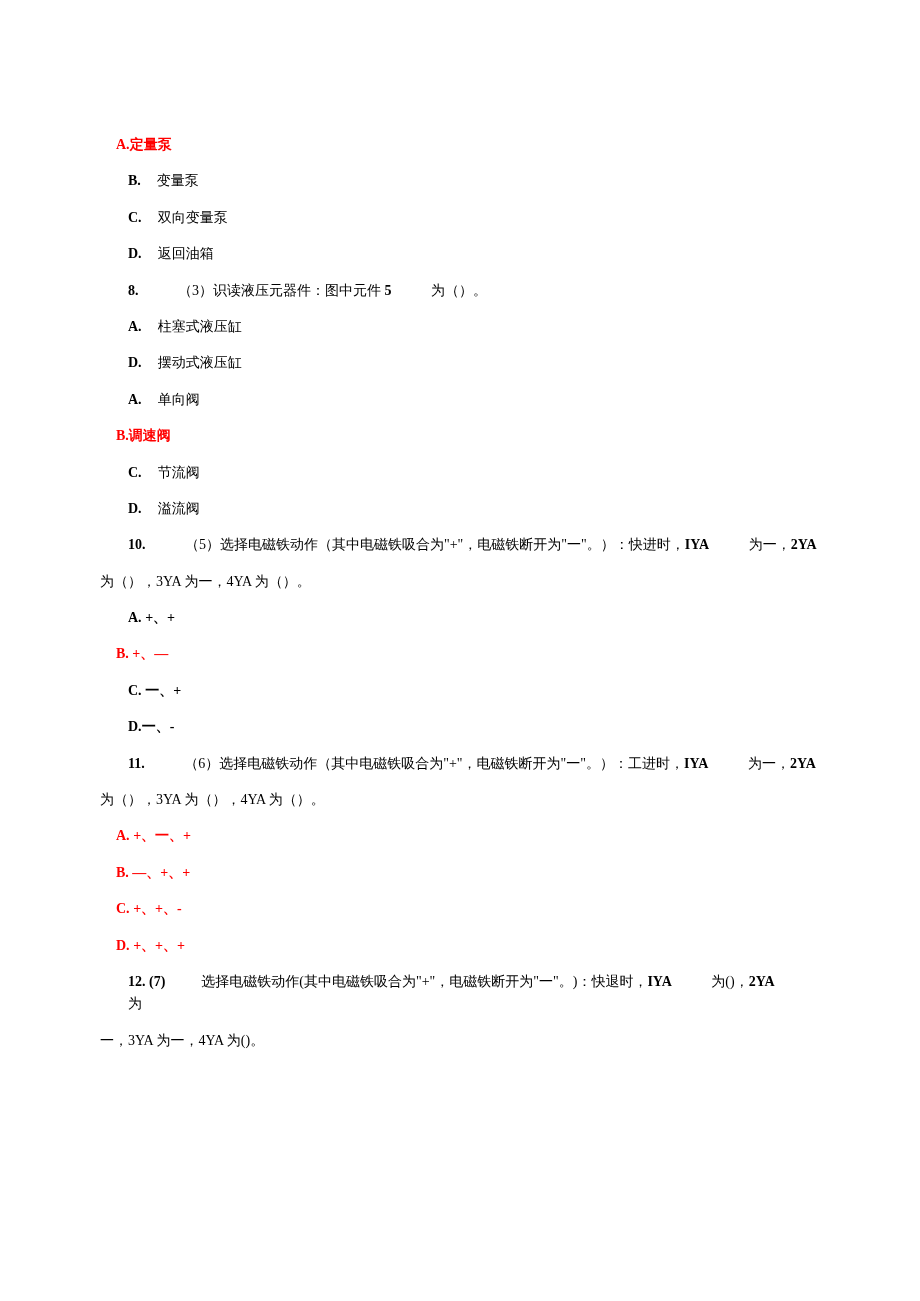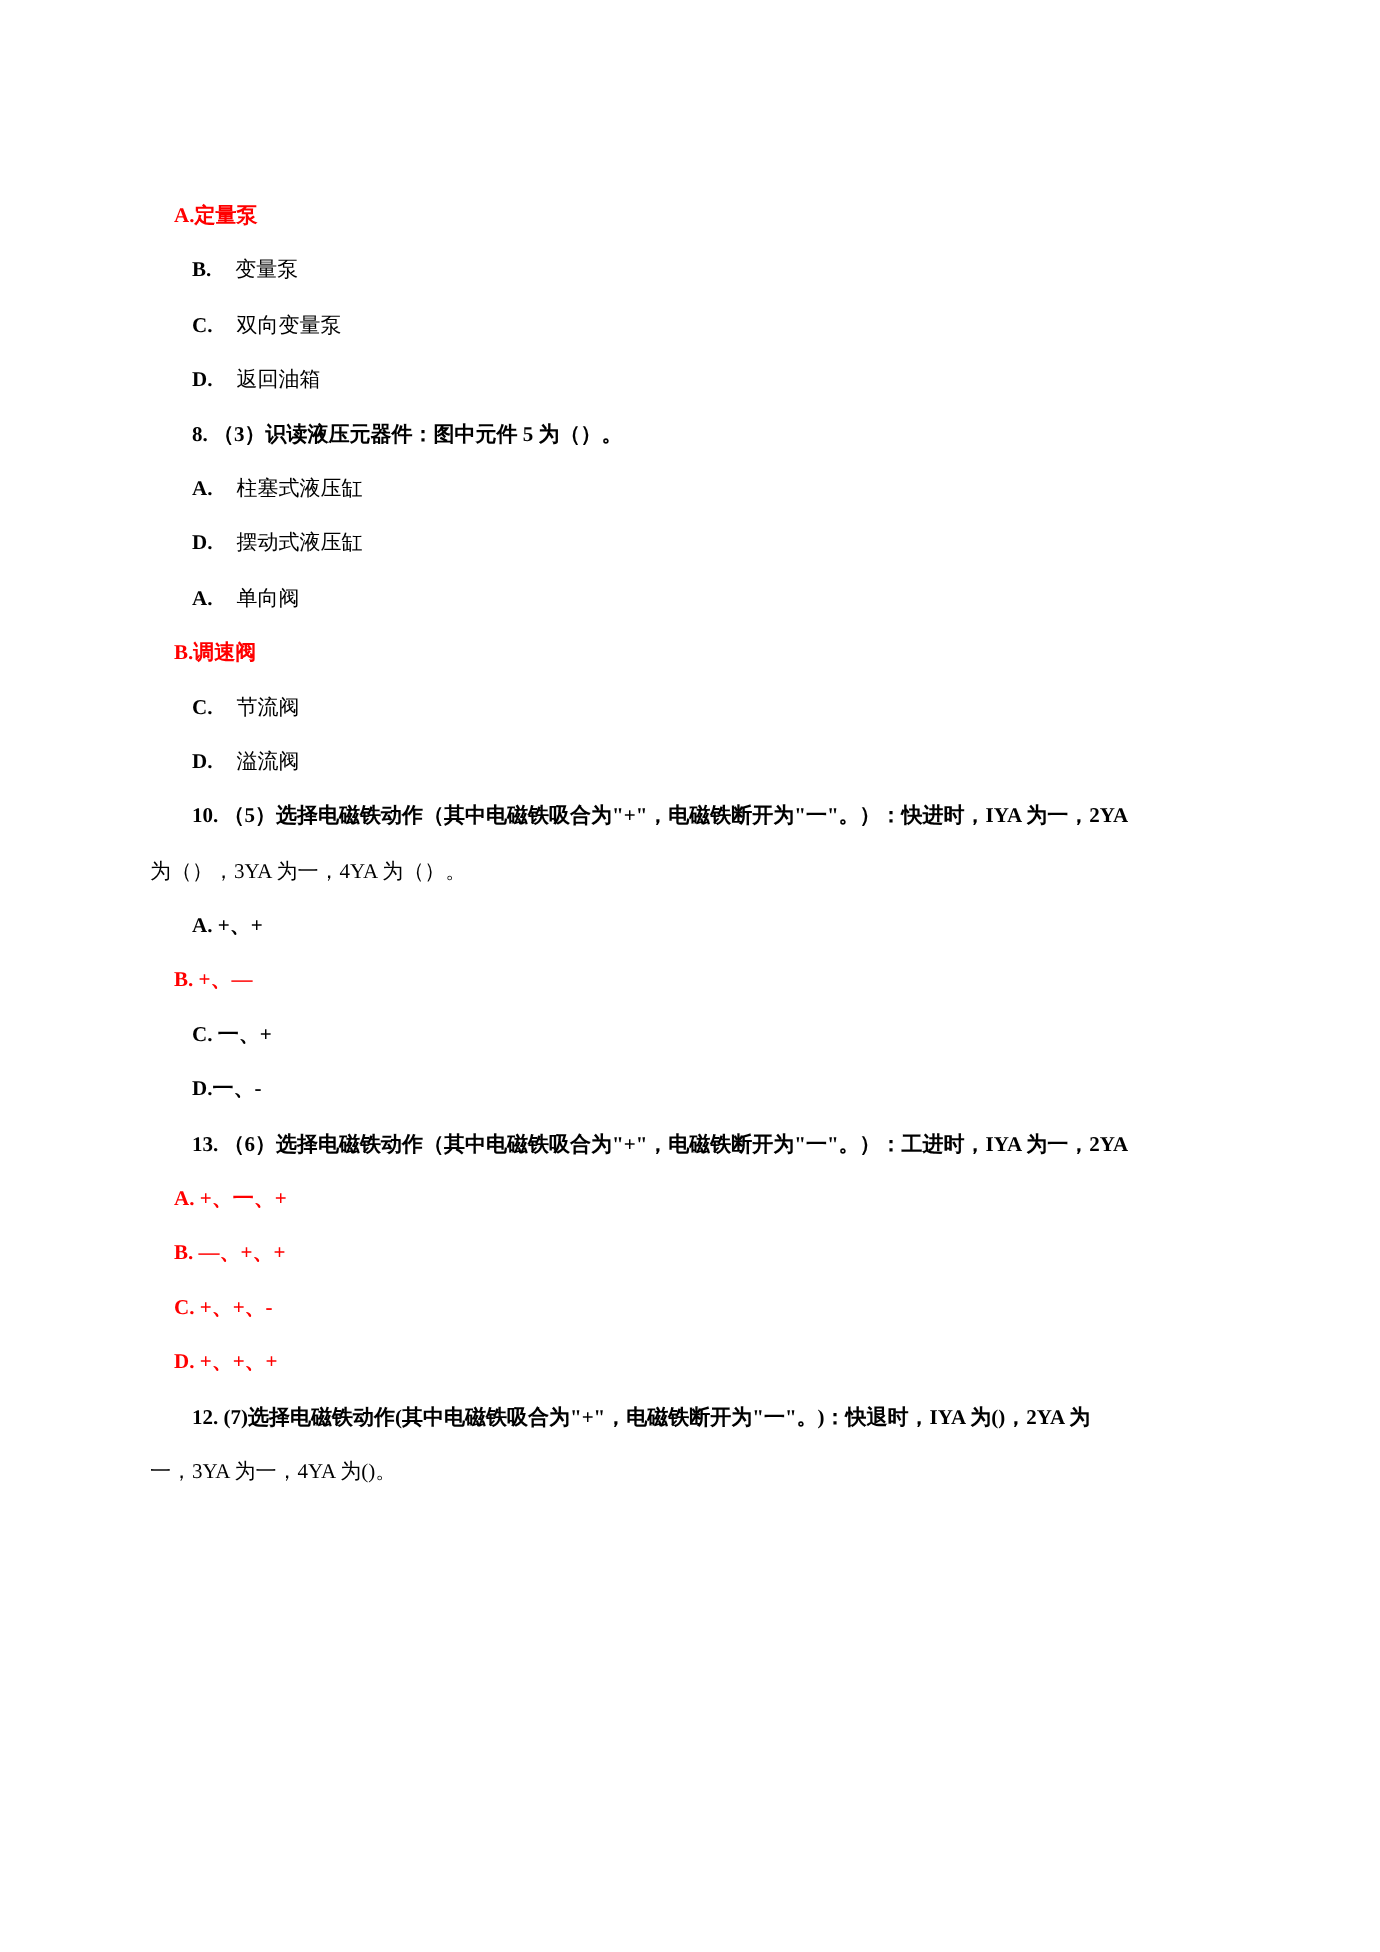--- a/index.html
+++ b/index.html
@@ -19,21 +19,22 @@
     }
     .question {
       margin: 14px 0 14px 28px;
       text-indent: 0;
       font-weight: normal;
     }
     .question .qnum {
       font-weight: bold;
     }
     .question .qtext {
-      font-weight: bold;
+      font-weight: normal;
+      margin-left: 36px;
     }
     .question .bold-inline {
       font-weight: bold;
     }
     .red {
       color: #ff0000;
       margin-left: 16px;
     }
     .continuation {
       margin: 0 0 14px 0;
@@ -69,21 +70,22 @@
     <p class="option"><span class="label">D.</span><span class="text">溢流阀</span></p>
     <div class="q-block">
       <p class="question"><span class="qnum">10. </span><span class="qtext">（5）选择电磁铁动作（其中电磁铁吸合为"+"，电磁铁断开为"一"。）：快进时，</span><span class="bold-inline">IYA</span><span class="qtext"> 为一，</span><span class="bold-inline">2YA</span></p>
       <p class="continuation"><span class="qtext">为（），</span><span class="bold-inline">3YA</span><span class="qtext"> 为一，</span><span class="bold-inline">4YA</span><span class="qtext"> 为（）。</span></p>
     </div>
     <p class="option"><span class="label">A.</span><span class="label">  +、+</span></p>
     <p class="option red"><span class="label">B.</span><span class="label">  +、—</span></p>
     <p class="option"><span class="label">C.</span><span class="label">  一、+</span></p>
     <p class="option"><span class="label">D.</span><span class="label">一、-</span></p>
     <div class="q-block">
-      <p class="question"><span class="qnum">13. </span><span class="qtext">（6）选择电磁铁动作（其中电磁铁吸合为"+"，电磁铁断开为"一"。）：工进时，</span><span class="bold-inline">IYA</span><span class="qtext"> 为一，</span><span class="bold-inline">2YA</span></p>
+      <p class="question"><span class="qnum">11. </span><span class="qtext">（6）选择电磁铁动作（其中电磁铁吸合为"+"，电磁铁断开为"一"。）：工进时，</span><span class="bold-inline">IYA</span><span class="qtext"> 为一，</span><span class="bold-inline">2YA</span></p>
+      <p class="continuation"><span class="qtext">为（），</span><span class="bold-inline">3YA</span><span class="qtext"> 为（），</span><span class="bold-inline">4YA</span><span class="qtext"> 为（）。</span></p>
     </div>
     <p class="option red"><span class="label">A.</span><span class="label">  +、一、+</span></p>
     <p class="option red"><span class="label">B.</span><span class="label">  —、+、+</span></p>
     <p class="option red"><span class="label">C.</span><span class="label">  +、+、-</span></p>
     <p class="option red"><span class="label">D.</span><span class="label">  +、+、+</span></p>
     <div class="q-block">
       <p class="question"><span class="qnum">12. </span><span class="bold-inline">(7)</span><span class="qtext">选择电磁铁动作(其中电磁铁吸合为"+"，电磁铁断开为"一"。)：快退时，</span><span class="bold-inline">IYA</span><span class="qtext"> 为()，</span><span class="bold-inline">2YA</span><span class="qtext"> 为</span></p>
       <p class="continuation"><span class="qtext">一，</span><span class="bold-inline">3YA</span><span class="qtext"> 为一，</span><span class="bold-inline">4YA</span><span class="qtext"> 为()。</span></p>
     </div>
   </div>

